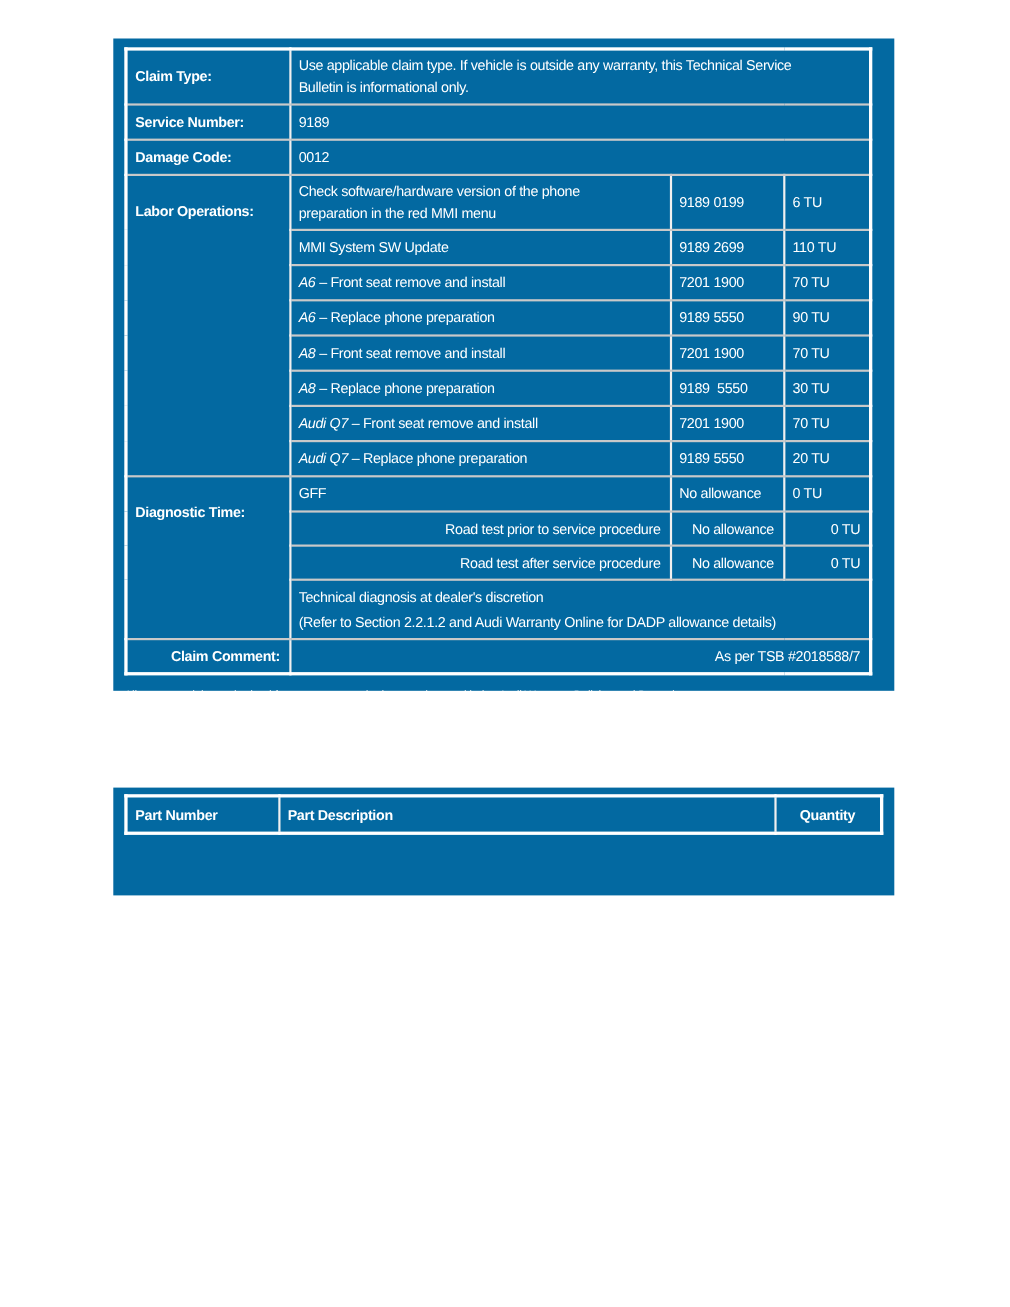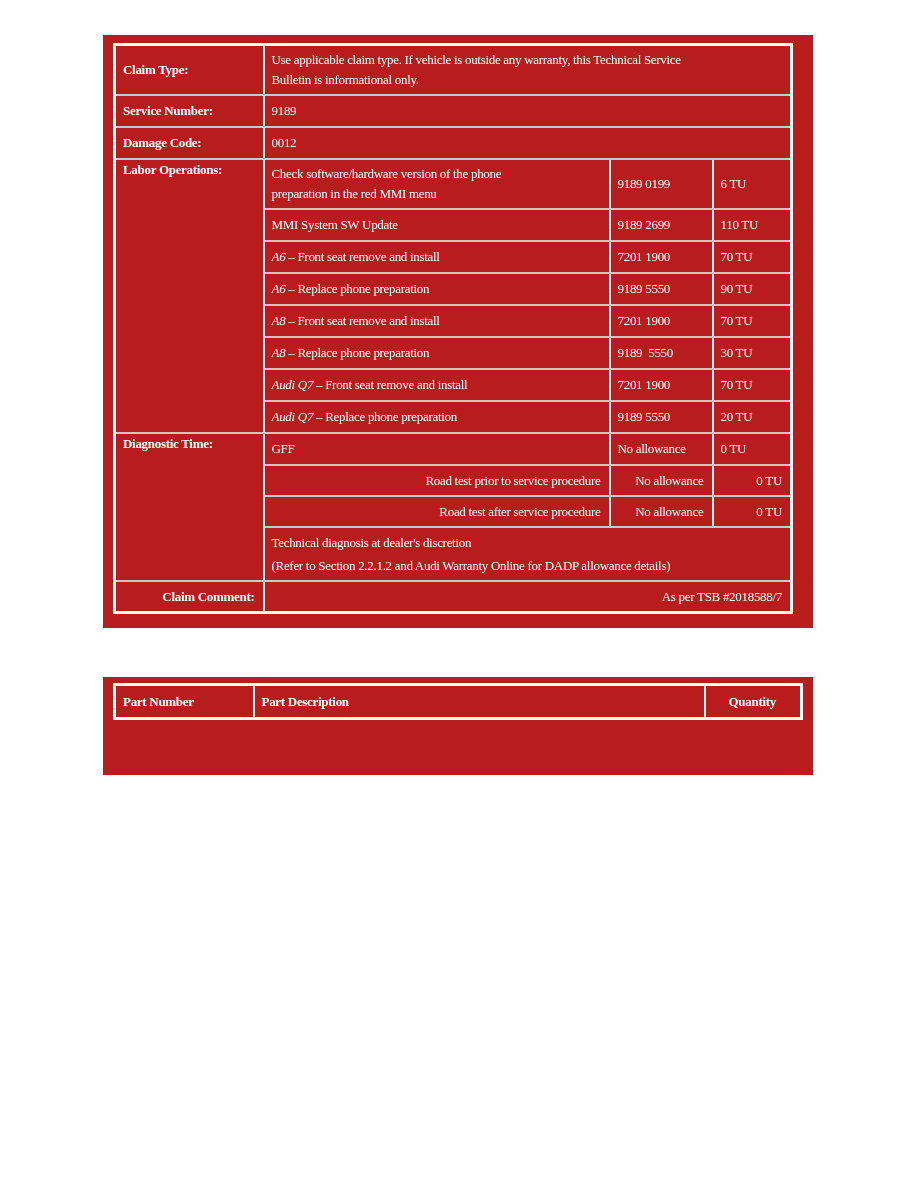--- a/index.html
+++ b/index.html
@@ -1,36 +1,36 @@
 <!DOCTYPE html>
 <html><head>
 <meta charset="utf-8">
 <style>
   html,body{margin:0;padding:0;}
   body{
     width:918px;height:1188px;background:#ffffff;position:relative;overflow:hidden;
     font-family:"Liberation Sans","DejaVu Sans",sans-serif;
   }
   .panel{
-    position:absolute;background:#b91c1c;color:#ffffff;box-sizing:border-box;font-family:Liberation Serif, serif;
+    position:absolute;background:#0369a1;color:#ffffff;box-sizing:border-box;
   }
   .panel-warranty{left:103px;top:35px;width:710px;height:593px;padding:8px 0 0 10px;}
-  .panel-parts{left:103px;top:677px;width:710px;height:98px;padding:6px 0 0 10px;}
+  .panel-parts{left:103px;top:716px;width:710px;height:98px;padding:6px 0 0 10px;}
   table{border-collapse:collapse;table-layout:fixed;border:3px solid #ffffff;}
   .warranty-table{width:677px;}
   .parts-table{width:687px;}
   th,td{
     border-left:2px solid #f0f0f0;border-right:2px solid #f0f0f0;
     border-top:2px solid #c9c9c9;border-bottom:2px solid #c9c9c9;
     font-size:13px;letter-spacing:-0.3px;line-height:20px;
     padding:2px 8px 2px 7px;text-align:left;vertical-align:middle;
     color:#ffffff;font-weight:normal;overflow:hidden;
   }
   th{font-weight:bold;}
-  th.top{vertical-align:top;padding-top:0;}
+  th.top{vertical-align:top;padding-top:22px;}
   .h48 td,.h48 th{height:44px;}
   .h31 td,.h31 th{height:27px;}
   .h30 td,.h30 th{height:26px;}
   .h29 td,.h29 th{height:25px;text-align:right;}
   .h52 td{height:48px;}
   .bl{display:block;}
   .code{white-space:pre;}
   .veh{font-style:italic;margin-top:48px;}
   .note2{margin-top:3px;}
   .qty{text-align:center;}

